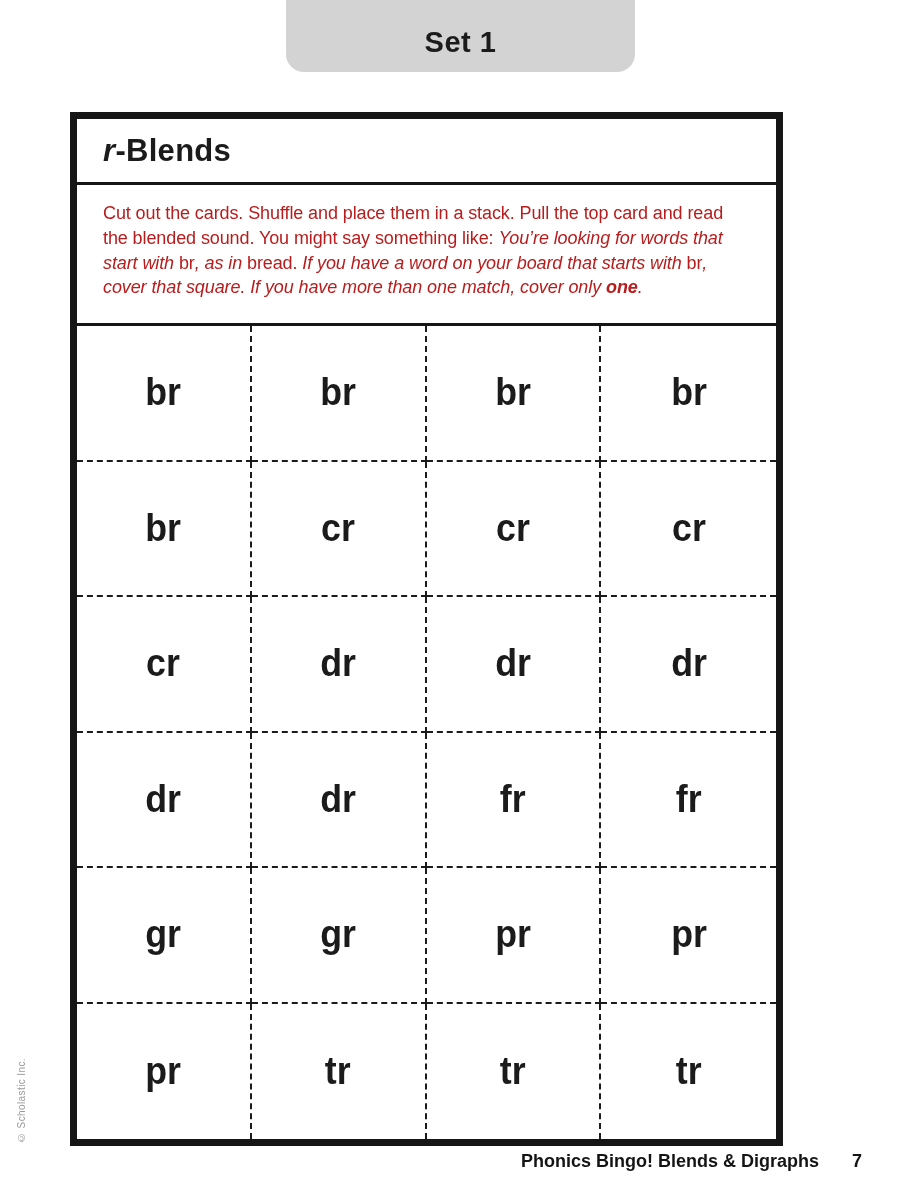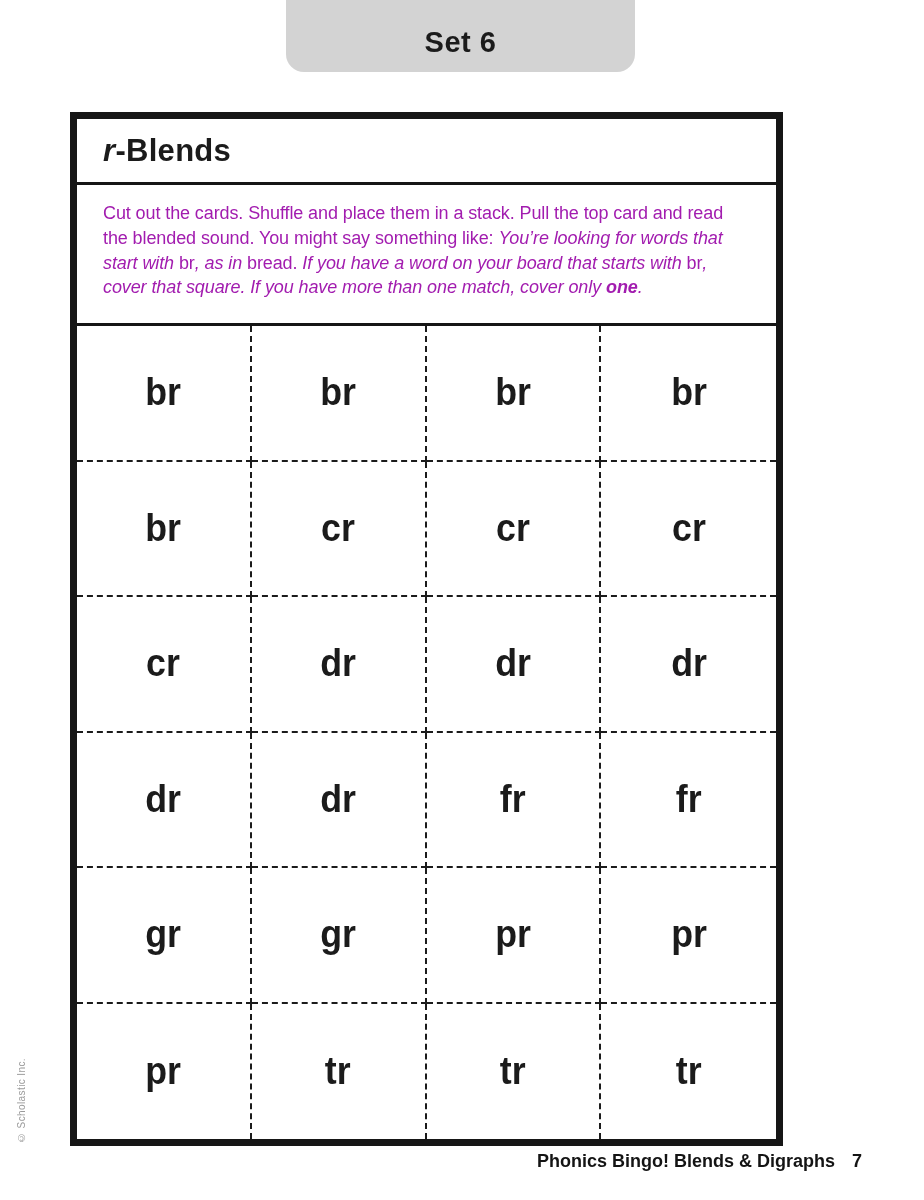--- a/index.html
+++ b/index.html
@@ -76,21 +76,21 @@
   }
 
   .instructions {
     flex: 0 0 auto;
     height: 138px;
     box-sizing: border-box;
     padding: 16px 26px 0 26px;
     font-size: 18px;
     line-height: 1.38;
     letter-spacing: -0.1px;
-    color: #a21caf;
+    color: #b91c1c;
     overflow: hidden;
   }
   .seg-regular { font-style: normal; font-weight: normal; }
   .seg-italic { font-style: italic; font-weight: normal; }
   .seg-bold-italic { font-style: italic; font-weight: bold; }
 
   .cards-grid {
     flex: 1 1 auto;
     border-top: 3px solid #161616;
     display: grid;
@@ -113,21 +113,21 @@
     transform: scaleX(0.94);
   }
 
   
   .page-footer {
     position: absolute;
     right: 62px;
     top: 1151px;
     display: flex;
     align-items: baseline;
-    gap: 17px;
+    gap: 33px;
   }
   .footer-title {
     font-size: 18px;
     font-weight: bold;
     color: #141414;
   }
   .footer-page-number {
     font-size: 18px;
     font-weight: bold;
     color: #141414;
@@ -144,21 +144,21 @@
     font-size: 10px;
     letter-spacing: 0.4px;
     color: #9a9a9a;
     white-space: nowrap;
   }
 </style>
 </head>
 <body>
 
 <div class="set-tab">
-  <span class="set-tab-label">Set 6</span>
+  <span class="set-tab-label">Set 1</span>
 </div>
 
 <div class="board">
 
   <div class="board-header">
     <span class="board-title"><span class="title-italic">r</span><span>-Blends</span></span>
   </div>
 
   <div class="instructions"><span class="seg-regular">Cut out the cards. Shuffle and place them in a stack. Pull the top card and read the blended sound. You might say something like: </span><span class="seg-italic">You’re looking for words that start with </span><span class="seg-regular">br</span><span class="seg-italic">, as in </span><span class="seg-regular">bread. </span><span class="seg-italic">If you have a word on your board that starts with </span><span class="seg-regular">br</span><span class="seg-italic">, cover that square. If you have more than one match, cover only </span><span class="seg-bold-italic">one</span><span class="seg-italic">.</span></div>
 

